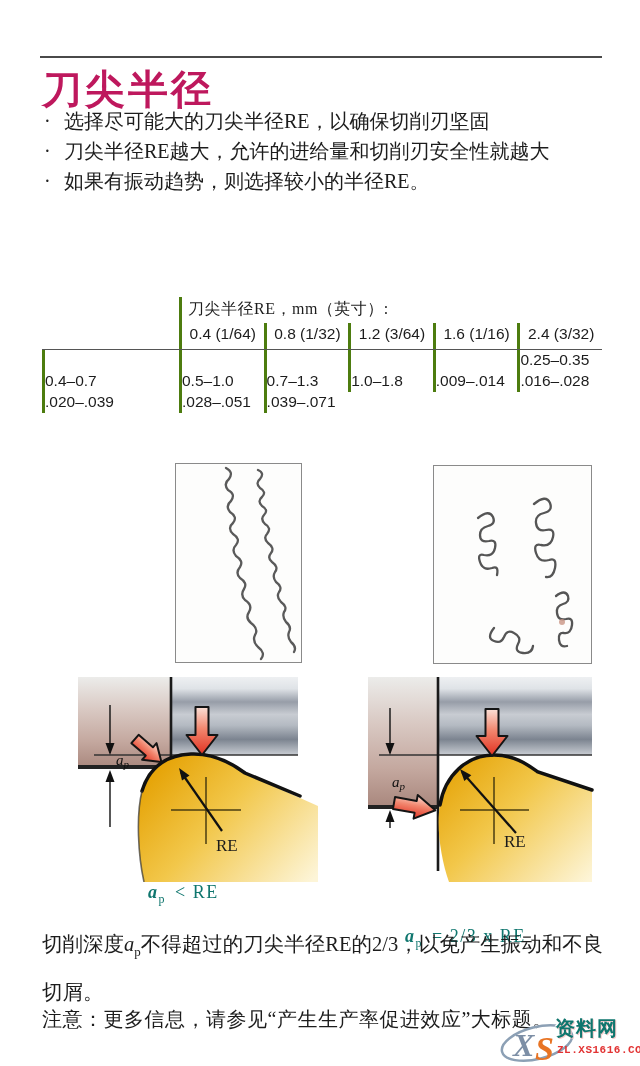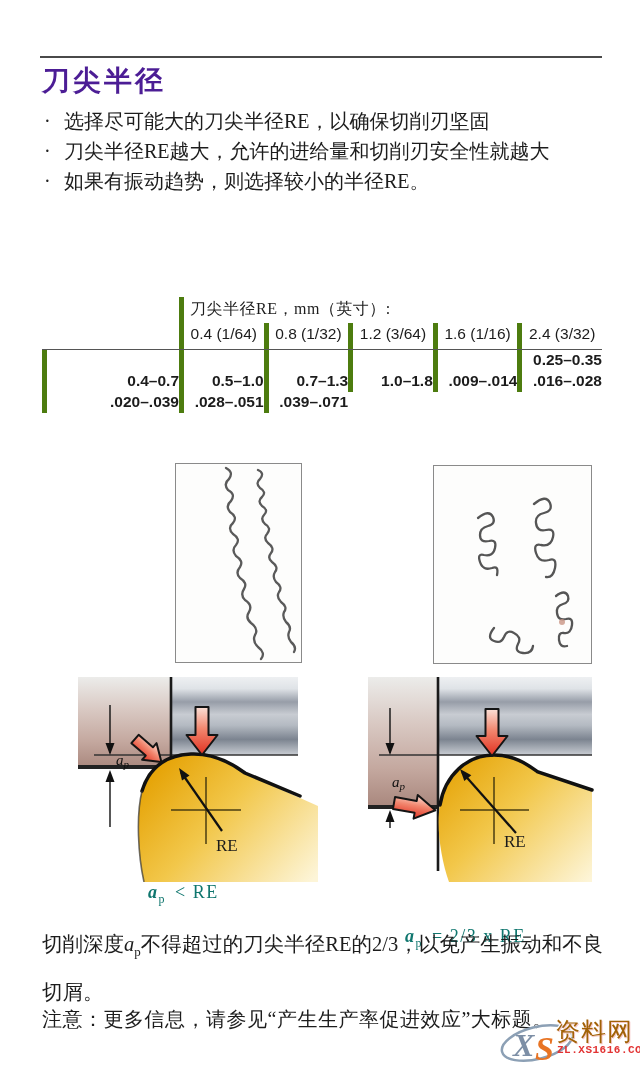--- a/index.html
+++ b/index.html
@@ -4,46 +4,46 @@
 <style>
   html,body{margin:0;padding:0;}
   body{background:#ffffff;}
   .page{
     position:relative; width:640px; height:1066px; background:#ffffff;
     font-family:"Liberation Serif", serif; color:#1c1c1c; overflow:hidden;
   }
   .top-rule{position:absolute; left:40px; top:56px; width:562px; height:2px; background:#4a4a4a;}
   .title{
     position:absolute; left:42px; top:62px; font-family:"Liberation Sans", sans-serif;
-    font-weight:bold; font-size:28px; letter-spacing:3px; color:#4c1d95;
+    font-weight:bold; font-size:40px; letter-spacing:3px; color:#be185d;
   }
   .bullets{position:absolute; left:44px; top:106px; width:560px; font-size:20px; line-height:30px;}
   .bullet-row{display:flex;}
   .bullet-mark{width:20px; flex:0 0 20px; text-align:left; color:#222;}
   
   .tbl{
     position:absolute; left:42px; top:297px; width:560px;
     display:grid; grid-template-columns:137px repeat(5,1fr);
     font-size:16px; color:#1c1c1c;
   }
   .tbl .sp{min-height:2px;}
-  .tbl .vline{border-left:5px solid #4d7c0f;}
+  .tbl .vline{border-left:3px solid #4d7c0f;}
   .tbl-head{grid-column:2/7; padding:2px 0 3px 6px; letter-spacing:0.5px;}
   .col-h{
     text-align:center; padding:2px 0 6px; font-family:"Liberation Sans", sans-serif;
     font-size:15.5px; white-space:nowrap;
   }
   .tbl-rule{grid-column:1/7; border-top:1.5px solid #555; height:0;}
   .row-lab{padding:4px 0 0 1px; white-space:nowrap;}
   .row-lab i{font-family:"Liberation Sans", sans-serif; font-style:italic;}
   .row-lab sub{font-size:11px;}
   .fn-spacer{min-height:24px;}
   .val{
-    text-align:right; font-family:"Liberation Sans", sans-serif; font-size:15.5px;
-    padding:1px 0 2px; white-space:nowrap;font-weight:bold;
+    text-align:left; font-family:"Liberation Sans", sans-serif; font-size:15.5px;
+    padding:1px 0 2px; white-space:nowrap;
   }
   
   .chipbox{position:absolute; border:1px solid #8a8a8a; background:#fdfdfc;}
   .chipbox.left{left:175px; top:463px; width:125px; height:198px;}
   .chipbox.right{left:433px; top:465px; width:157px; height:197px;}
   
   .fig{position:absolute;}
   .fig.left{left:78px; top:675px;}
   .fig.right{left:365px; top:675px;}
   .cap{
@@ -57,21 +57,21 @@
   
   .para{position:absolute; left:42px; top:924px; width:562px; font-size:20.5px; line-height:40px;}
   .para i{font-style:italic; font-family:"Liberation Serif", serif;}
   .para sub{font-size:13px;}
   .note{position:absolute; left:42px; top:1006px; width:560px; font-size:20px; letter-spacing:0.5px;}
   
   .wm{position:absolute; left:497px; top:1016px; width:143px; height:50px;}
   .wm-svg{position:absolute; left:0; top:0;}
   .wm-name{
     position:absolute; left:58px; top:-1px; font-family:"Liberation Sans", sans-serif;
-    font-weight:normal; font-size:25px; color:#a16207; letter-spacing:1px;
+    font-weight:bold; font-size:20px; color:#0f766e; letter-spacing:1px;
     text-shadow:1px 1px 0 #f6c9c9, -1px -1px 0 #fff;
   }
   .wm-site{
     position:absolute; left:60px; top:28px; font-family:"Liberation Mono", monospace;
     font-weight:bold; font-size:11px; color:#e23333; letter-spacing:0.5px;
   }
 </style>
 </head>
 <body>
 

